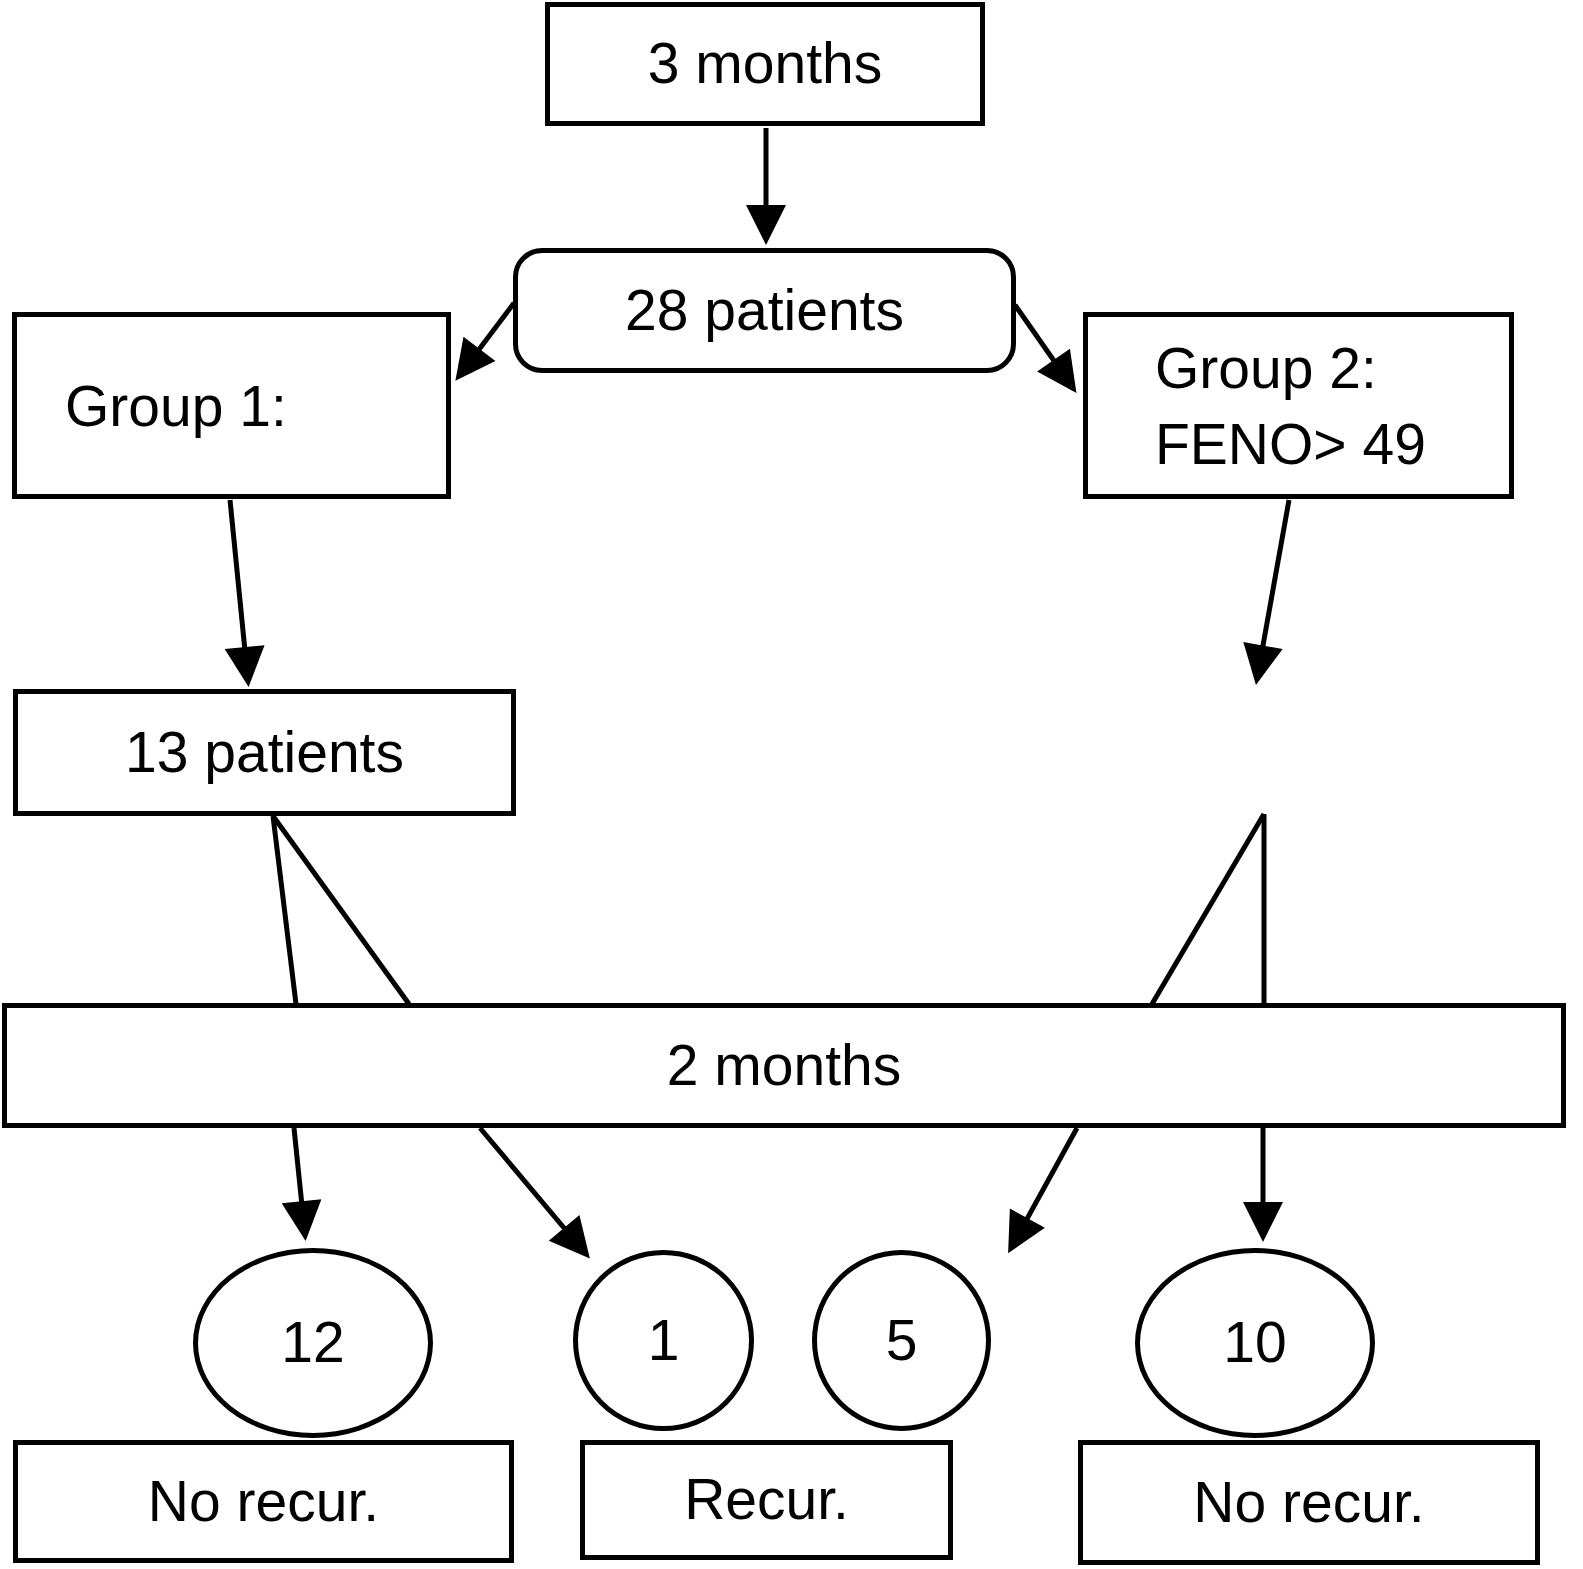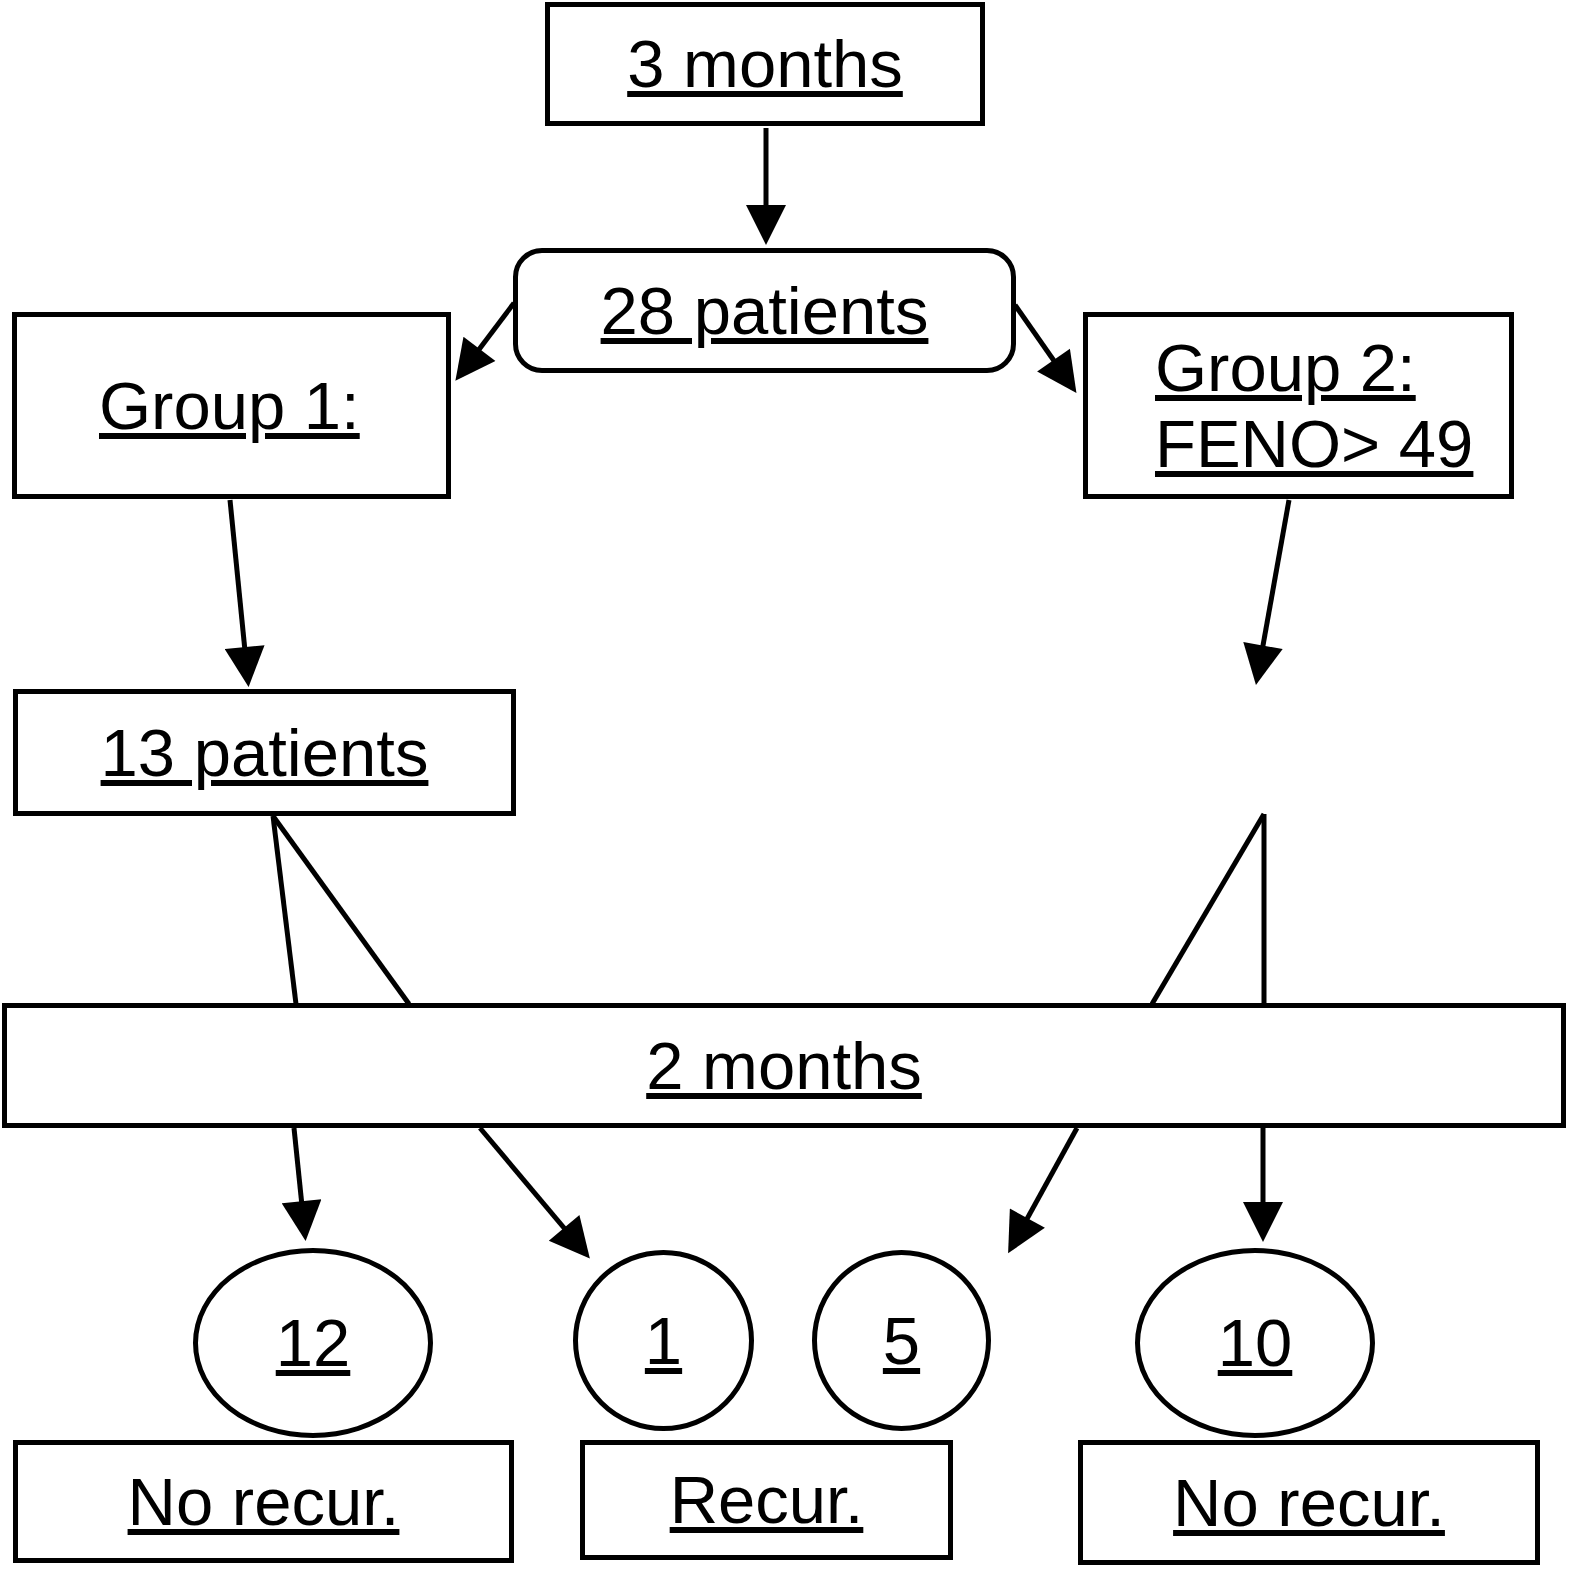--- a/index.html
+++ b/index.html
@@ -24,38 +24,37 @@
     height: 1569px;
   }
   .node {
     position: absolute;
     box-sizing: border-box;
     border: 5px solid #000000;
     background: #ffffff;
     display: flex;
     align-items: center;
     justify-content: center;
-    font-size: 67px;
+    font-size: 57px;
     line-height: 1.18;
     white-space: nowrap;
-    text-decoration: underline;
   }
   .node.twolines {
     flex-direction: column;
     align-items: flex-start;
     justify-content: center;
     line-height: 76px;
   }
   .ellipse {
     border-radius: 50%;
   }
   
   .b-three-months   { left: 545px;  top: 2px;    width: 440px;  height: 124px; }
   .b-twenty-eight   { left: 513px;  top: 248px;  width: 503px;  height: 125px; border-radius: 29px; }
-  .b-group1         { left: 12px;   top: 312px;  width: 439px;  height: 187px; padding-left: 82px; }
+  .b-group1         { left: 12px;   top: 312px;  width: 439px;  height: 187px; padding-left: 48px; }
   .b-group2         { left: 1083px; top: 312px;  width: 431px;  height: 187px; padding-left: 67px; }
   .b-thirteen       { left: 13px;   top: 689px;  width: 503px;  height: 127px; }
   .b-fifteen        { left: 1010px; top: 690px;  width: 468px;  height: 124px; }
   .b-six-months     { left: 2px;    top: 1003px; width: 1564px; height: 125px; }
   .b-norecur-left   { left: 13px;   top: 1440px; width: 501px;  height: 123px; }
   .b-recur          { left: 580px;  top: 1440px; width: 373px;  height: 120px; }
   .b-norecur-right  { left: 1078px; top: 1440px; width: 462px;  height: 125px; }
   .e-twelve         { left: 193px;  top: 1248px; width: 240px;  height: 190px; }
   .e-one            { left: 573px;  top: 1250px; width: 181px;  height: 181px; }
   .e-five           { left: 812px;  top: 1250px; width: 179px;  height: 181px; }

